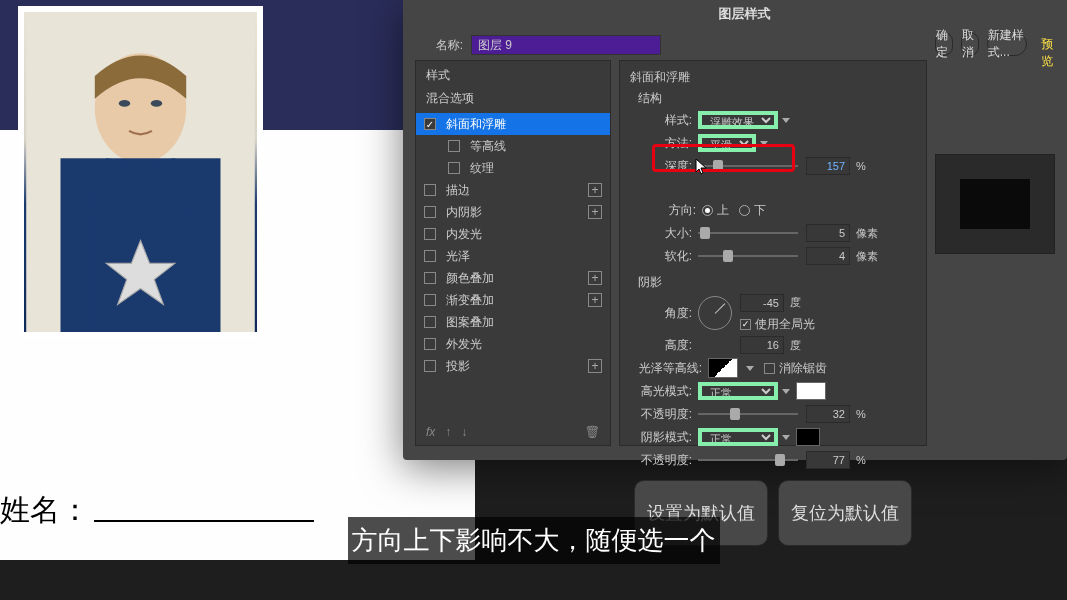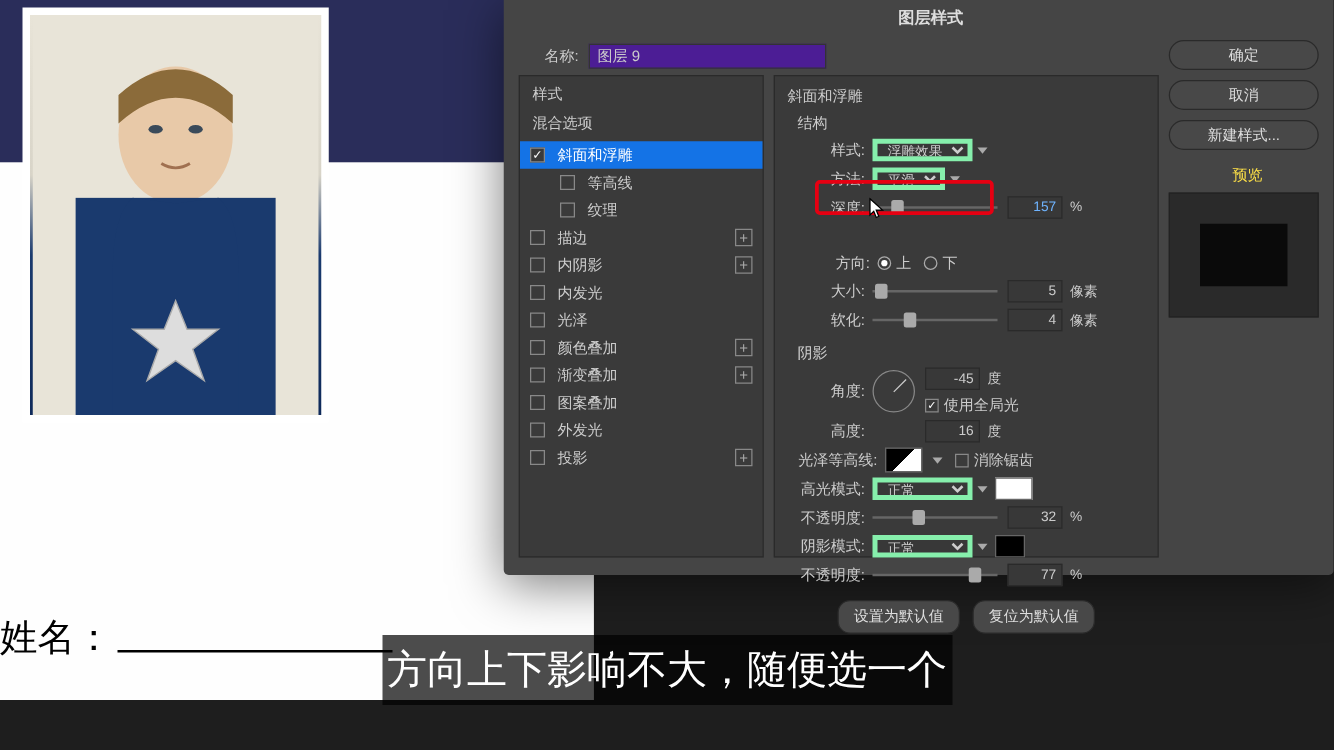--- a/index.html
+++ b/index.html
@@ -43,28 +43,28 @@
 .red-box { position: absolute; border: 3px solid #e60012; border-radius: 4px; pointer-events: none; }
 .panel-settings .radio { display: inline-flex; align-items: center; margin-right: 10px; }
 .panel-settings .radio .r { width: 11px; height: 11px; border: 1px solid #aaa; border-radius: 50%; margin-right: 4px; display: flex; align-items: center; justify-content: center; }
 .panel-settings .radio .r.chk::after { content: ""; width: 5px; height: 5px; background: #fff; border-radius: 50%; }
 .panel-settings .angle-dial { width: 34px; height: 34px; border: 1px solid #888; border-radius: 50%; margin-right: 8px; position: relative; }
 .panel-settings .angle-dial::after { content: ""; position: absolute; top: 50%; left: 50%; width: 14px; height: 1px; background: #ccc; transform-origin: left; transform: rotate(-45deg); }
 .panel-settings .cbsm { width: 11px; height: 11px; border: 1px solid #888; display: inline-flex; align-items: center; justify-content: center; margin-right: 4px; }
 .panel-settings .cbsm.chk::after { content: "✓"; color: #fff; font-size: 9px; }
 .panel-settings .swatch { width: 30px; height: 18px; border: 1px solid #666; background: #fff; margin-right: 8px; }
 .panel-settings .swatch.blk { background: #000; width: 24px; }
-.panel-settings .btn-sm { background: #484848; border: 1px solid #2a2a2a; color: #ddd; padding: 4px 12px; border-radius: 10px; font-size: 12px; cursor: pointer; }
+.panel-settings .btn-sm { background: #484848; border: 1px solid #2a2a2a; color: #ddd; padding: 20px 12px; border-radius: 10px; font-size: 18px; cursor: pointer; }
 .panel-settings .btn-row { display: flex; gap: 10px; justify-content: center; margin-top: 10px; }
-.right-btns { position: absolute; top: 32px; right: 12px; width: 120px; display: flex; flex-direction: column; gap: 8px; }
+.right-btns { position: absolute; top: 32px; right: 12px; width: 120px; display: flex; gap: 8px; }
 .right-btns .btn { background: #484848; border: 1px solid #2a2a2a; border-radius: 12px; height: 24px; display: flex; align-items: center; justify-content: center; color: #ddd; font-size: 12px; cursor: pointer; }
 .right-btns .preview-row { display: flex; align-items: center; justify-content: center; gap: 6px; color: #fde047; font-size: 12px; margin-top: 4px; }
 .preview-box { position: absolute; top: 154px; right: 12px; width: 120px; height: 100px; background: #2a2a2a; border: 1px solid #222; }
 .preview-box .inner { position: absolute; top: 24px; left: 24px; right: 24px; bottom: 24px; background: #0a0a0a; }
-.subtitle { position: absolute; bottom: 36px; left: 50%; transform: translateX(-50%); background: rgba(0,0,0,0.7); color: #fff; font-size: 32px; padding: 6px 4px; white-space: nowrap; }
+.subtitle { position: absolute; bottom: 36px; left: 50%; transform: translateX(-50%); background: rgba(0,0,0,0.7); color: #fff; font-size: 26px; padding: 6px 4px; white-space: nowrap; }
 .cursor { position: absolute; width: 14px; height: 18px; pointer-events: none; z-index: 100; }
 .gloss-contour { width: 30px; height: 20px; background: linear-gradient(135deg, #000 0%, #000 50%, #fff 50%, #fff 100%); border: 1px solid #666; margin-right: 4px; }
 .chev { width: 0; height: 0; border-left: 4px solid transparent; border-right: 4px solid transparent; border-top: 5px solid #aaa; margin-left: 4px; }
 </style>
 </head>
 <body>
 
 <div class="bg-layer">
   <div class="navy"></div>
   <div class="swirl"></div>
@@ -144,20 +144,27 @@
       </div>
     <div class="row">
         <span class="cb"></span>
         <span>外发光</span>
       </div>
     <div class="row">
         <span class="cb"></span>
         <span>投影</span>
         <span class="plus">+</span>
       </div>
+    <div class="footer">
+      <span style="font-style:italic">fx</span>
+      <span>↑</span>
+      <span>↓</span>
+      <span class="spacer"></span>
+      <span>🗑</span>
+    </div>
   </div>
 
   <div class="panel-settings">
     <div class="grp-title">斜面和浮雕</div>
     <div class="sub-title">结构</div>
 
     <div class="srow">
         <span class="lbl">样式:</span>
         <select><option>浮雕效果</option></select>
         <span class="chev"></span>

